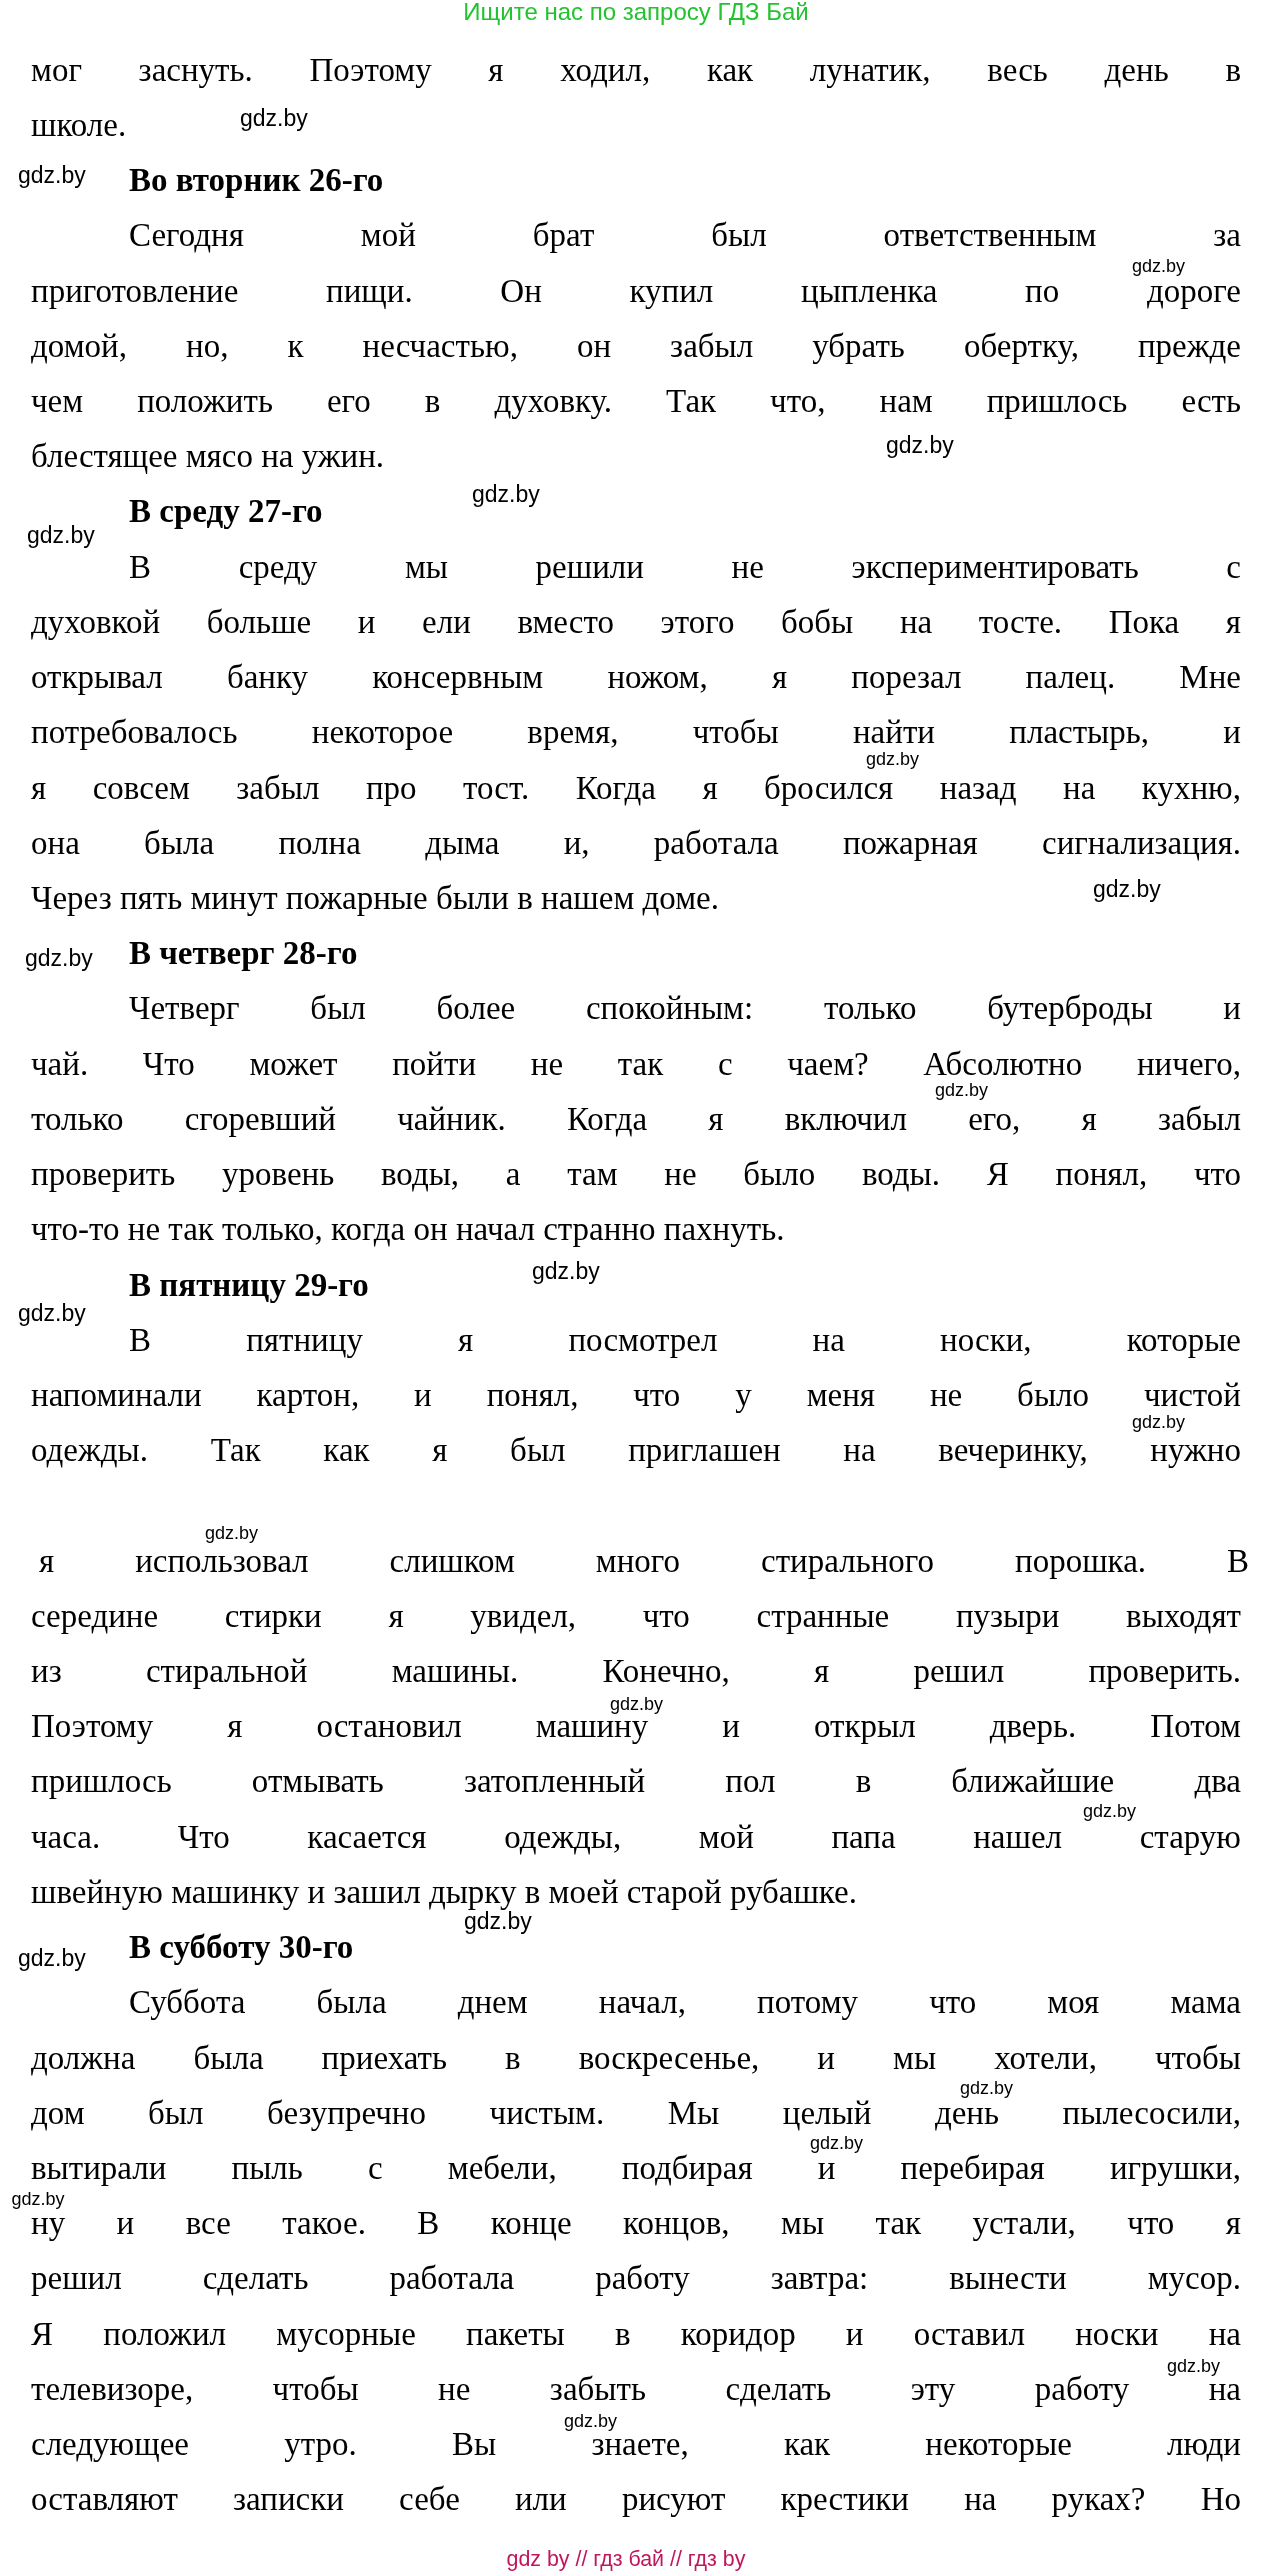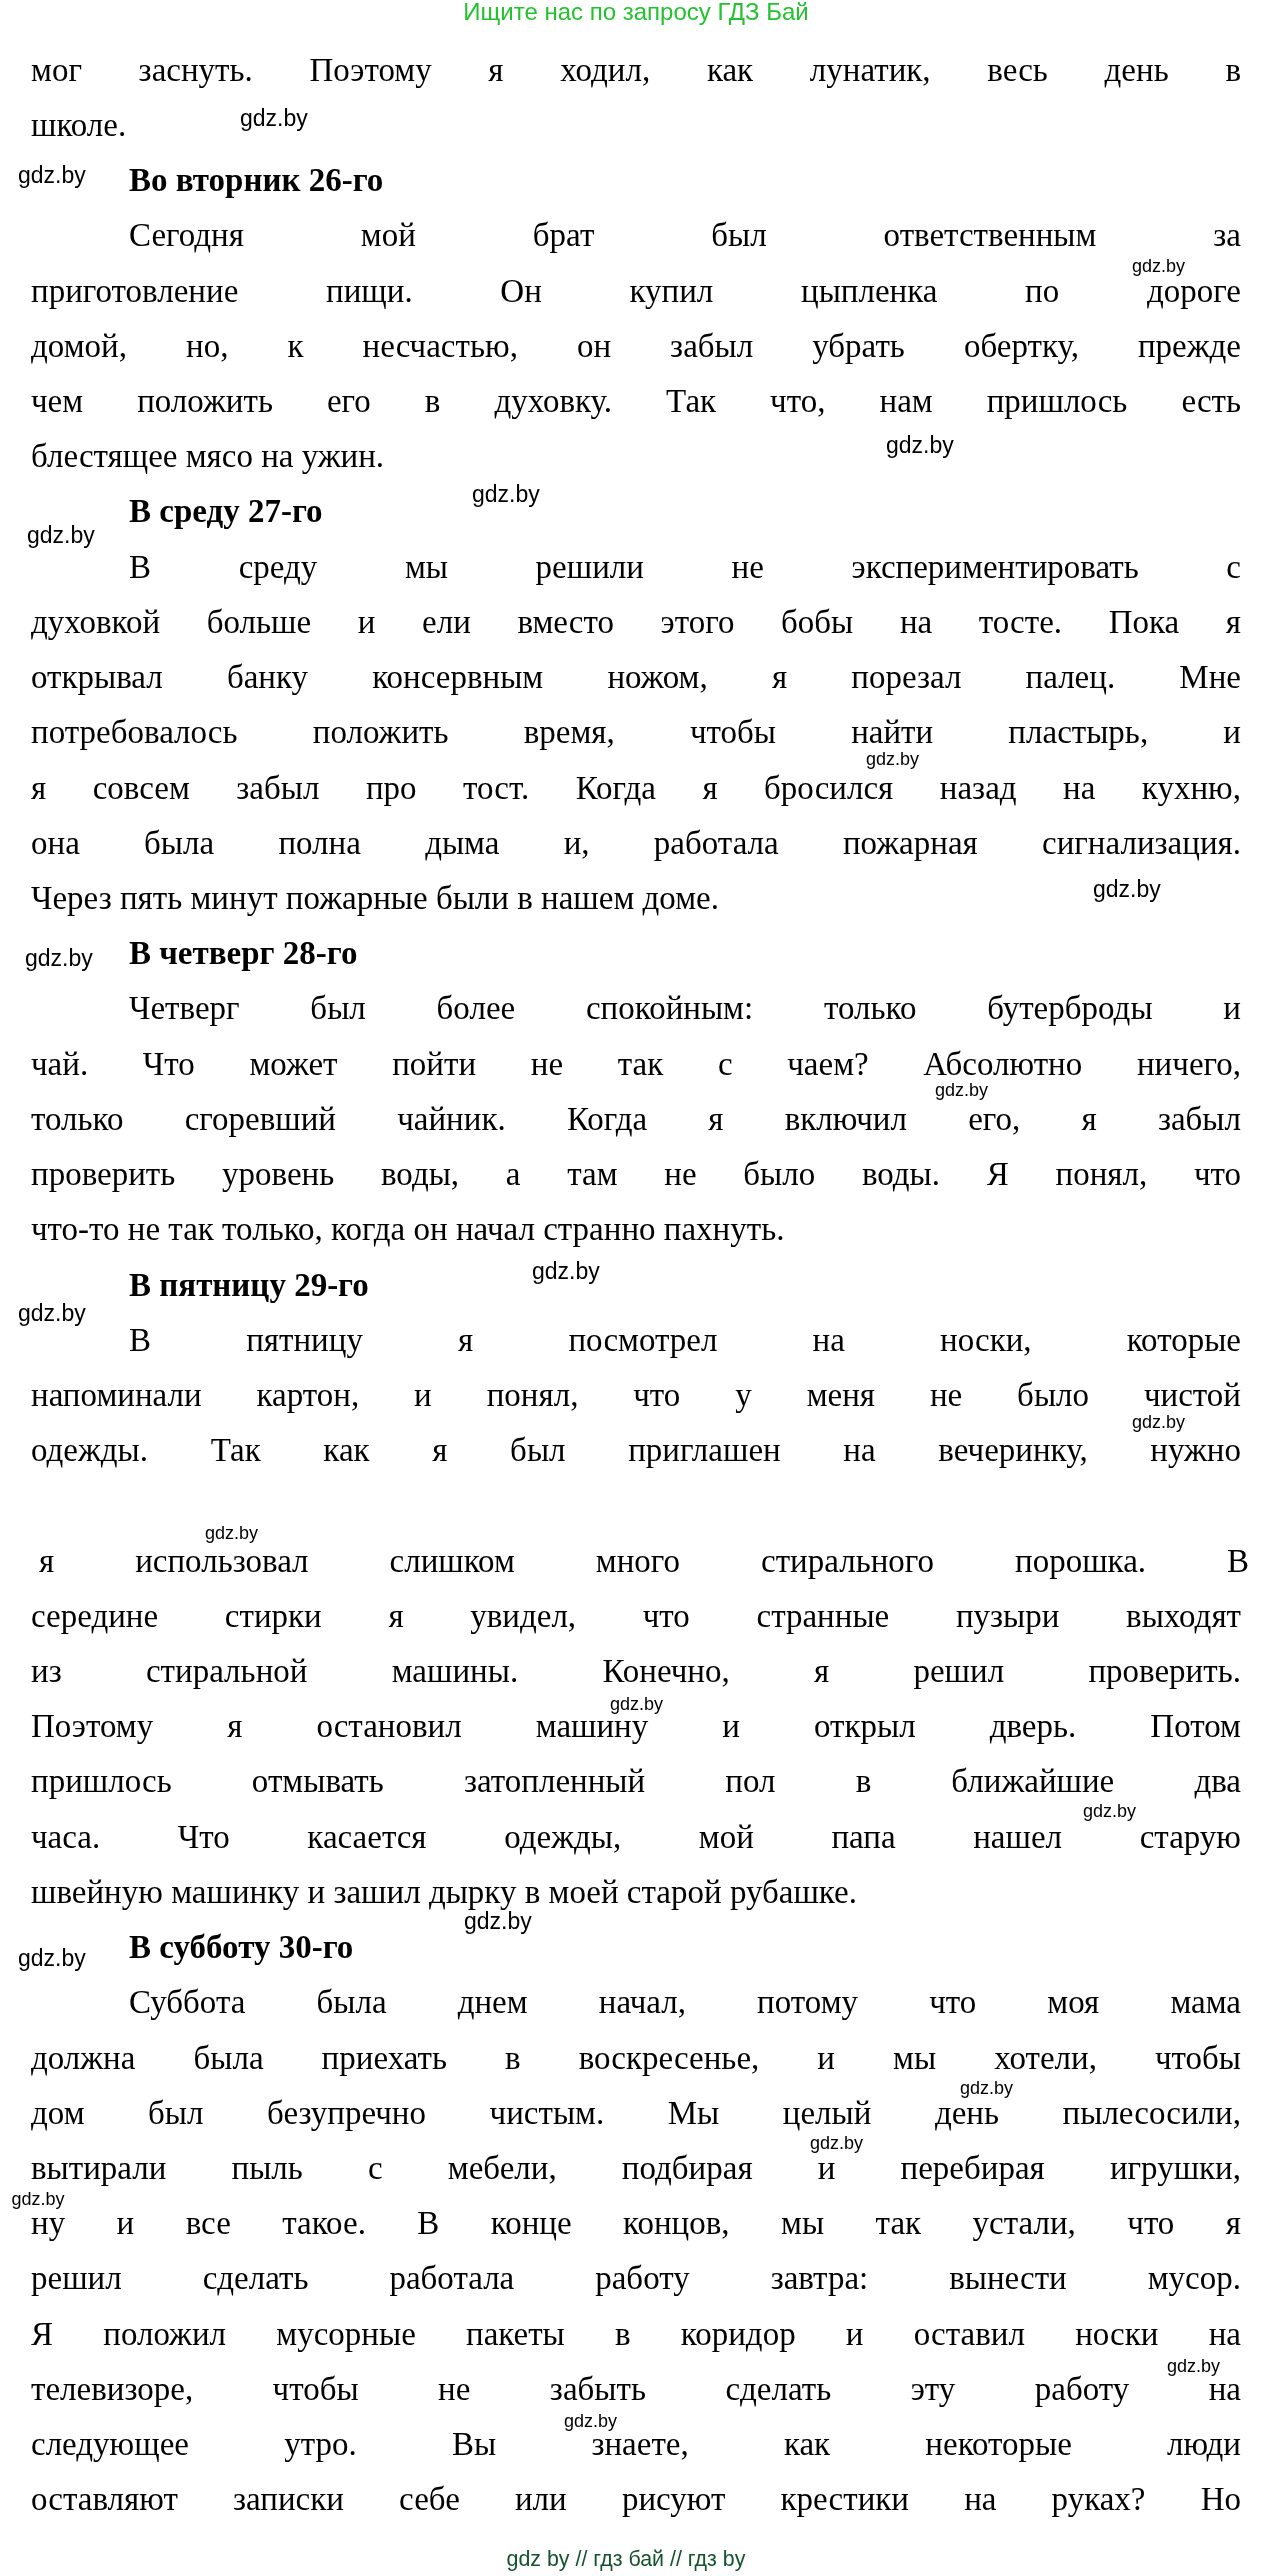--- a/index.html
+++ b/index.html
@@ -19,42 +19,42 @@
   .line.last { text-align-last: left; }
   .line.heading { left: 129px; width: auto; font-weight: bold; text-align-last: left; }
   .wm {
     position: absolute; font-family: "Liberation Sans", sans-serif; color: #000;
     white-space: nowrap; line-height: 1;
   }
   .wm.big { font-size: 23px; }
   .wm.small { font-size: 18px; }
   .footer {
     position: absolute; left: 0; top: 2547px; width: 1252px; text-align: center;
-    font-family: "Liberation Sans", sans-serif; font-size: 21.4px; color: #14532d;
+    font-family: "Liberation Sans", sans-serif; font-size: 21.4px; color: #be185d;
   }
 </style>
 </head>
 <body>
 
 <div class="banner">Ищите нас по запросу ГДЗ Бай</div>
 
 <div class="page" id="page">
     <div class="line" style="top: 43px;">мог заснуть. Поэтому я ходил, как лунатик, весь день в</div>
     <div class="line last" style="top: 98px;">школе.</div>
     <div class="line heading" style="top: 153px;">Во вторник 26-го</div>
     <div class="line indent" style="top: 208px;">Сегодня мой брат был ответственным за</div>
     <div class="line" style="top: 264px;">приготовление пищи. Он купил цыпленка по дороге</div>
     <div class="line" style="top: 319px;">домой, но, к несчастью, он забыл убрать обертку, прежде</div>
     <div class="line" style="top: 374px;">чем положить его в духовку. Так что, нам пришлось есть</div>
     <div class="line last" style="top: 429px;">блестящее мясо на ужин.</div>
     <div class="line heading" style="top: 484px;">В среду 27-го</div>
     <div class="line indent" style="top: 540px;">В среду мы решили не экспериментировать с</div>
     <div class="line" style="top: 595px;">духовкой больше и ели вместо этого бобы на тосте. Пока я</div>
     <div class="line" style="top: 650px;">открывал банку консервным ножом, я порезал палец. Мне</div>
-    <div class="line" style="top: 705px;">потребовалось положить время, чтобы найти пластырь, и</div>
+    <div class="line" style="top: 705px;">потребовалось некоторое время, чтобы найти пластырь, и</div>
     <div class="line" style="top: 761px;">я совсем забыл про тост. Когда я бросился назад на кухню,</div>
     <div class="line" style="top: 816px;">она была полна дыма и, работала пожарная сигнализация.</div>
     <div class="line last" style="top: 871px;">Через пять минут пожарные были в нашем доме.</div>
     <div class="line heading" style="top: 926px;">В четверг 28-го</div>
     <div class="line indent" style="top: 981px;">Четверг был более спокойным: только бутерброды и</div>
     <div class="line" style="top: 1037px;">чай. Что может пойти не так с чаем? Абсолютно ничего,</div>
     <div class="line" style="top: 1092px;">только сгоревший чайник. Когда я включил его, я забыл</div>
     <div class="line" style="top: 1147px;">проверить уровень воды, а там не было воды. Я понял, что</div>
     <div class="line last" style="top: 1202px;">что-то не так только, когда он начал странно пахнуть.</div>
     <div class="line heading" style="top: 1258px;">В пятницу 29-го</div>

